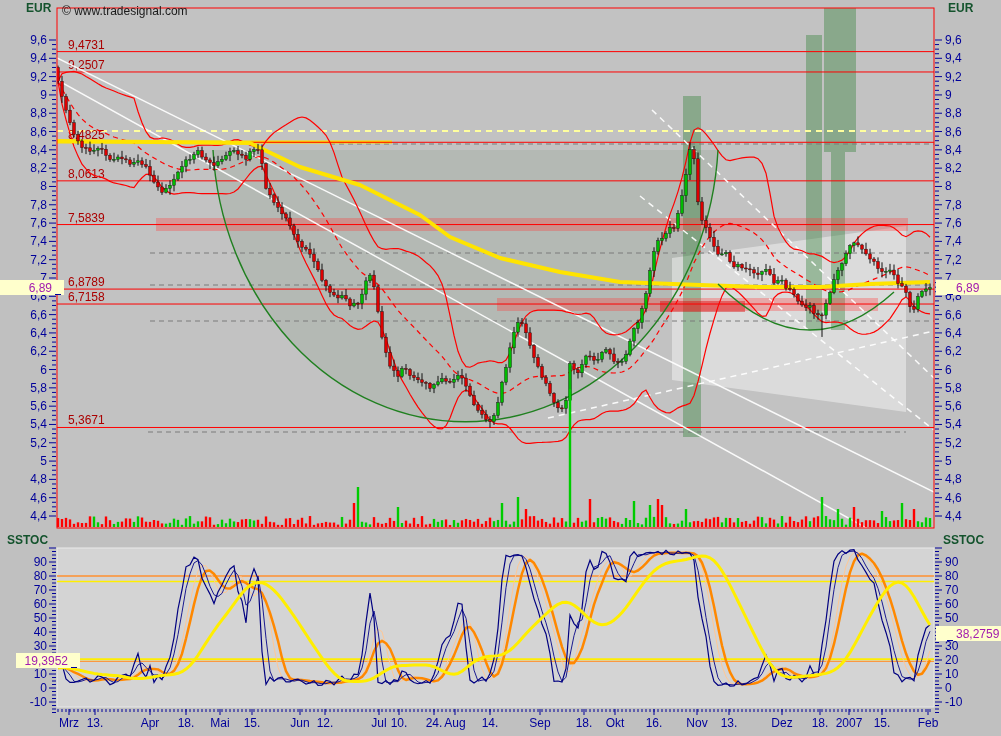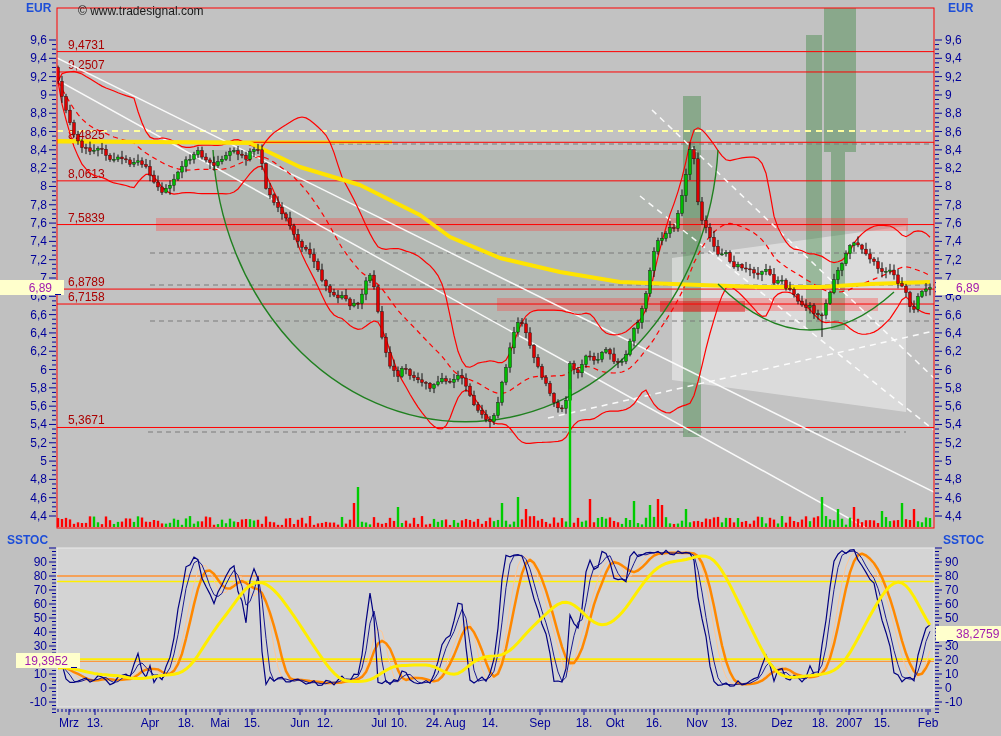--- a/index.html
+++ b/index.html
@@ -1,19 +1,19 @@
 <!DOCTYPE html>
 <html><head>
 <meta charset="utf-8">
 <style>
   html,body{margin:0;padding:0;background:#c0c0c0;}
   #screen{position:relative;width:1001px;height:736px;background:#c0c0c0;overflow:hidden;
           font-family:"Liberation Sans",sans-serif;}
   svg text{font-family:"Liberation Sans",sans-serif;}
-  .lbl{position:absolute;color:#1d4ed8;font:bold 12px "Liberation Sans",sans-serif;white-space:nowrap;}
+  .lbl{position:absolute;color:#14532d;font:bold 12px "Liberation Sans",sans-serif;white-space:nowrap;}
   .copy{position:absolute;color:#1a1a1a;font:12px "Liberation Sans",sans-serif;white-space:nowrap;}
   .hl{position:absolute;background:#ffffcc;color:#a21caf;font:12px "Liberation Sans",sans-serif;
       display:flex;align-items:flex-end;height:15px;white-space:nowrap;padding-left:8px;}
   .hl.right{justify-content:flex-start;}
   .hl.left{justify-content:flex-end;}
   .hl .dash{width:6px;height:1px;background:#00009a;margin:0 3px;}
 </style>
 </head>
 <body>
 
@@ -1387,21 +1387,21 @@
       <text x="820" y="727" fill="#00009a" font-size="12" text-anchor="middle">18.</text>
       <line x1="849" y1="709" x2="849" y2="715" stroke="#00009a"></line>
       <text x="849" y="727" fill="#00009a" font-size="12" text-anchor="middle">2007</text>
       <line x1="882" y1="709" x2="882" y2="715" stroke="#00009a"></line>
       <text x="882" y="727" fill="#00009a" font-size="12" text-anchor="middle">15.</text>
       <line x1="928" y1="709" x2="928" y2="715" stroke="#00009a"></line>
       <text x="928" y="727" fill="#00009a" font-size="12" text-anchor="middle">Feb</text>
     </svg>
 
   <div class="lbl" style="left:26px;top:1px;">EUR</div>
-  <div class="copy" style="left:78px;top:4px;">© www.tradesignal.com</div>
+  <div class="copy" style="left:62px;top:4px;">© www.tradesignal.com</div>
   <div class="lbl" style="left:948px;top:1px;">EUR</div>
 
   <div class="lbl" style="left:7px;top:533px;">SSTOC</div>
   <div class="lbl" style="left:943px;top:533px;">SSTOC</div>
 
   <div class="hl left" style="left:0;top:280px;width:56px;">
     <span>6,89</span>
       <span class="dash"></span>
   </div>
   <div class="hl right" style="left:936px;top:280px;width:65px;">

